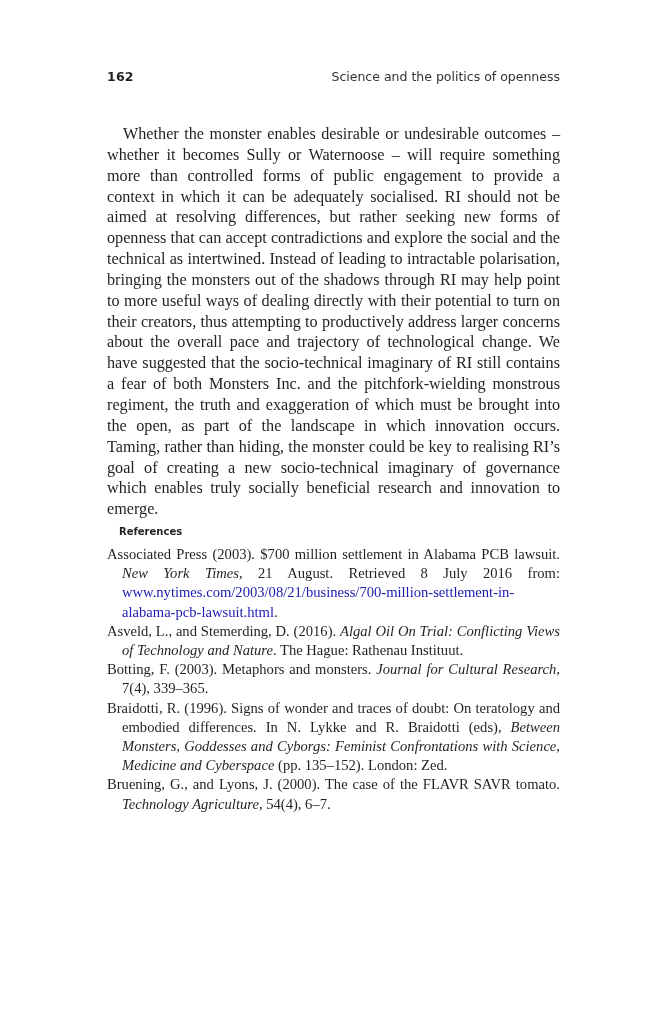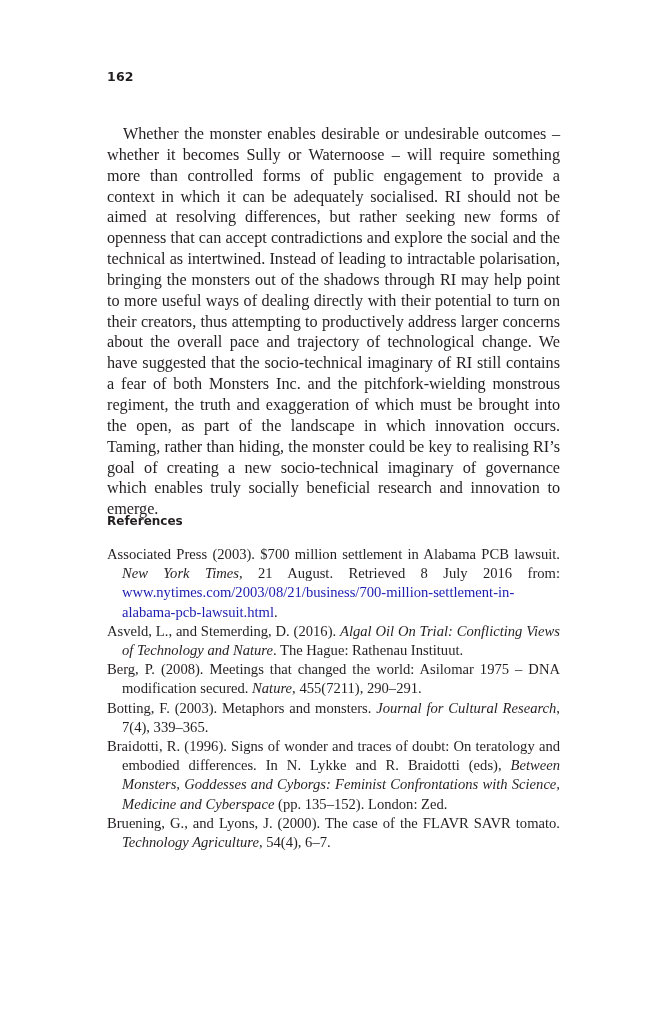--- a/index.html
+++ b/index.html
@@ -1,37 +1,37 @@
 <!DOCTYPE html>
 <html><head>
   <meta charset="utf-8">
   <style>
     html, body { margin: 0; padding: 0; background: #ffffff; }
     body { width: 650px; height: 1018px; position: relative; overflow: hidden; color: #231f20; }
     .header { position: absolute; top: 69px; left: 107px; width: 453px; height: 18px; font-family: "DejaVu Sans", sans-serif; }
     .page-num { position: absolute; left: 0; top: 0; font-size: 12.5px; font-weight: bold; letter-spacing: 0.2px; }
     .running-head { position: absolute; right: 0; top: 0; font-size: 12.5px; color: #333; }
     .body-text { position: absolute; top: 124px; left: 107px; width: 453px; font-family: "Liberation Serif", serif; font-size: 16.2px; line-height: 20.85px; text-align: justify; text-indent: 16px; margin: 0; }
-    .refs-heading { position: absolute; top: 514px; left: 107px; font-family: "DejaVu Sans", sans-serif; font-weight: bold; font-size: 12px; margin: 0; }
+    .refs-heading { position: absolute; top: 514px; left: 107px; font-family: "DejaVu Sans", sans-serif; font-weight: bold; font-size: 10px; margin: 12px; }
     .refs { position: absolute; top: 545px; left: 107px; width: 453px; margin: 0; padding: 0; list-style: none; font-family: "Liberation Serif", serif; font-size: 14.6px; line-height: 19.2px; }
     .refs li { text-align: justify; padding-left: 15px; text-indent: -15px; margin-bottom: 0px; }
     .refs a { color: #1a1ab0; text-decoration: none; }
     i { font-style: italic; }
   </style>
 </head>
 <body>
 
 <div class="header">
   <span class="page-num">162</span>
+  <span class="running-head">Science and the politics of openness</span>
 </div>
 
 <p class="body-text">Whether the monster enables desirable or undesirable outcomes – whether it becomes Sully or Waternoose – will require something more than controlled forms of public engagement to provide a context in which it can be adequately socialised. RI should not be aimed at resolving differences, but rather seeking new forms of openness that can accept contradictions and explore the social and the technical as intertwined. Instead of leading to intractable polarisation, bringing the monsters out of the shadows through RI may help point to more useful ways of dealing directly with their potential to turn on their creators, thus attempting to productively address larger concerns about the overall pace and trajectory of technological change. We have suggested that the socio-technical imaginary of RI still contains a fear of both Monsters Inc. and the pitchfork-wielding monstrous regiment, the truth and exaggeration of which must be brought into the open, as part of the landscape in which innovation occurs. Taming, rather than hiding, the monster could be key to realising RI’s goal of creating a new socio-technical imaginary of governance which enables truly socially beneficial research and innovation to emerge.</p>
 
 <h2 class="refs-heading">References</h2>
 
 <ul class="refs">
   <li><span>Associated Press (2003). $700 million settlement in Alabama PCB lawsuit. </span><i>New York Times</i><span>, 21 August. Retrieved 8 July 2016 from: </span><a>www.nytimes.com/2003/08/21/business/700-million-settlement-in-alabama-pcb-lawsuit.html</a><span>.</span></li>
   <li><span>Asveld, L., and Stemerding, D. (2016). </span><i>Algal Oil On Trial: Conflicting Views of Technology and Nature</i><span>. The Hague: Rathenau Instituut.</span></li>
-  <li><span>Berg, P. (2008). Meetings that changed the world: Asilomar 1975 – DNA modification secured. </span><i>Nature</i><span>, 455(7211), 290–291.</span></li>
   <li><span>Botting, F. (2003). Metaphors and monsters. </span><i>Journal for Cultural Research</i><span>, 7(4), 339–365.</span></li>
   <li><span>Braidotti, R. (1996). Signs of wonder and traces of doubt: On teratology and embodied differences. In N. Lykke and R. Braidotti (eds), </span><i>Between Monsters, Goddesses and Cyborgs: Feminist Confrontations with Science, Medicine and Cyberspace</i><span> (pp. 135–152). London: Zed.</span></li>
   <li><span>Bruening, G., and Lyons, J. (2000). The case of the FLAVR SAVR tomato. </span><i>Technology Agriculture</i><span>, 54(4), 6–7.</span></li>
 </ul>
 
 </body></html>

